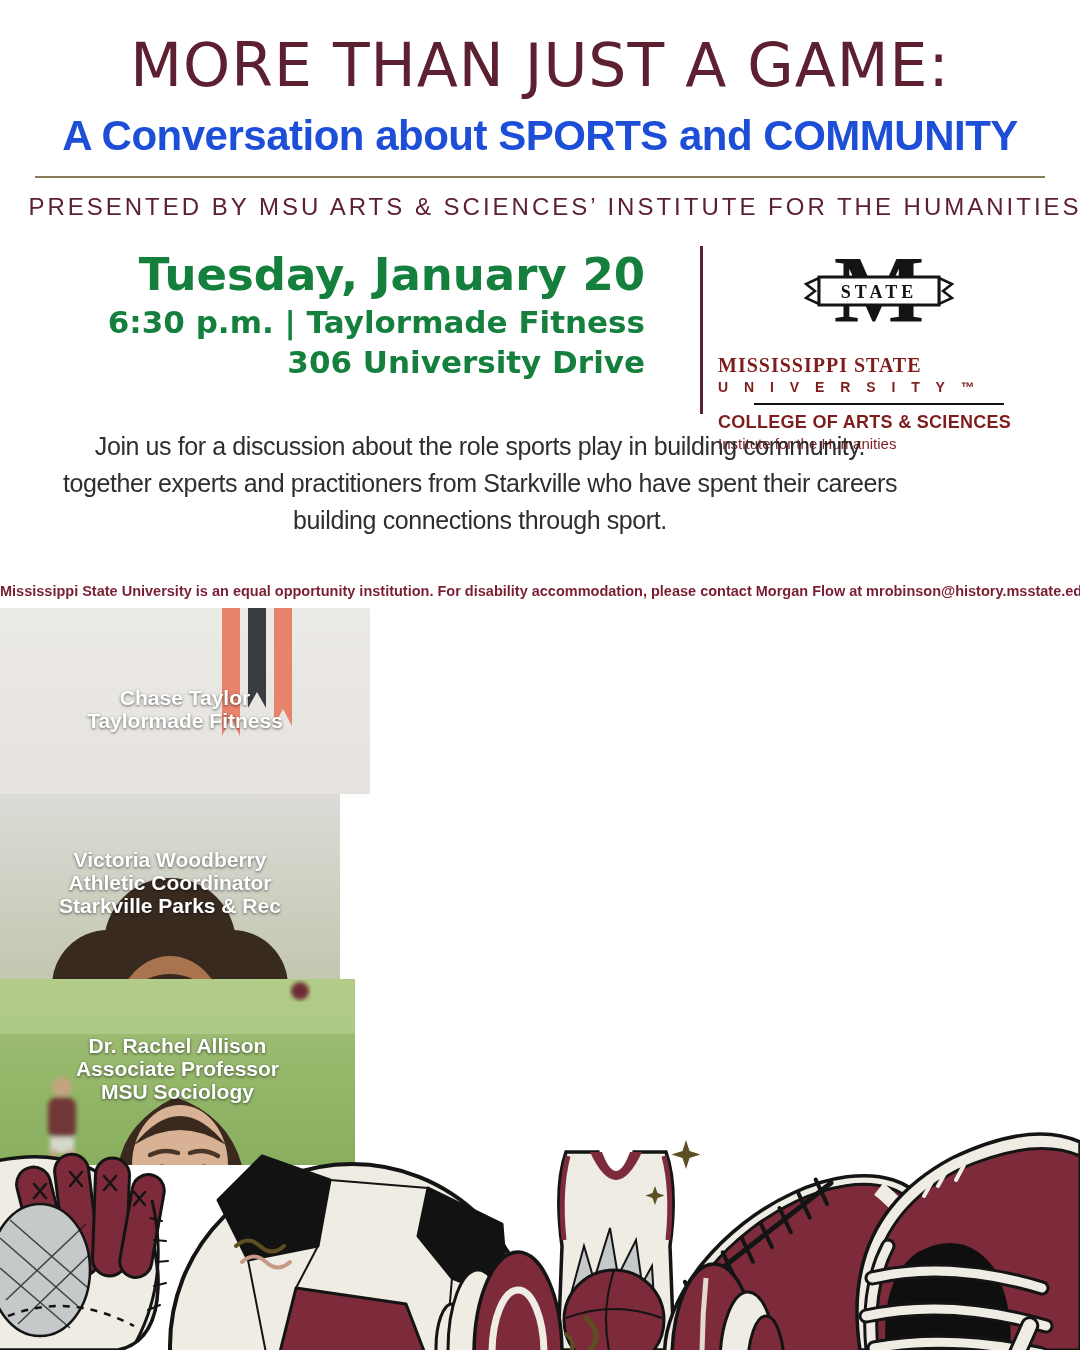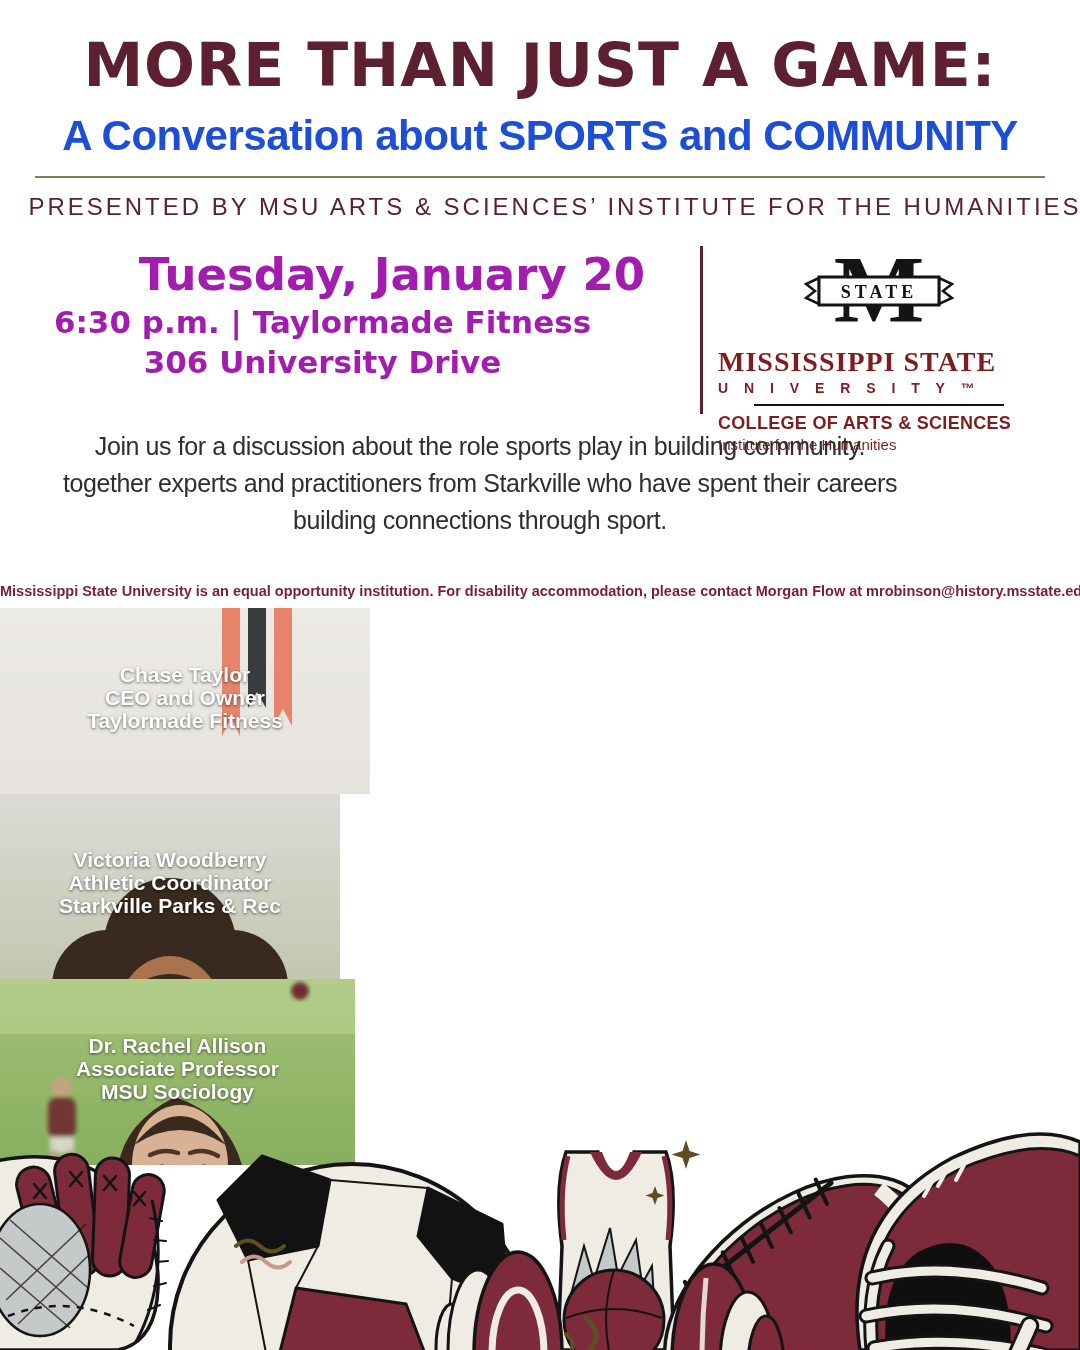--- a/index.html
+++ b/index.html
@@ -1,37 +1,37 @@
 <!DOCTYPE html>
 <html><head>
 <meta charset="utf-8">
 <style>
   html,body{margin:0;padding:0;background:#ffffff;}
   .poster{position:relative;width:1080px;height:1350px;background:#ffffff;overflow:hidden;
           font-family:"Liberation Sans","DejaVu Sans",sans-serif;}
   
   .title{position:absolute;top:34px;left:0;width:1080px;text-align:center;
-         font-family:"DejaVu Sans",sans-serif;font-weight:700;font-size:60px;line-height:1.05;
+         font-family:"DejaVu Sans",sans-serif;font-weight:400;font-size:60px;line-height:1.05;
          letter-spacing:1px;color:#5c2031;white-space:nowrap;}
   .subtitle{position:absolute;top:112px;left:0;width:1080px;text-align:center;
             font-family:"Liberation Sans",sans-serif;font-weight:700;font-size:42px;
             letter-spacing:-0.5px;color:#1d4ed8;white-space:nowrap;}
   .rule{position:absolute;top:176px;left:35px;width:1010px;height:2px;background:#8a7a55;}
   .presented{position:absolute;top:193px;left:0;width:1080px;text-align:center;
              font-size:24px;letter-spacing:3px;color:#5c2031;white-space:nowrap;padding-left:15px;}
   
-  .event-block{position:absolute;top:248px;left:0;width:645px;text-align:right;color:#a21caf;
+  .event-block{position:absolute;top:248px;left:0;width:645px;text-align:right;color:#15803d;
                font-family:"DejaVu Sans",sans-serif;font-weight:800;}
   .event-date{font-size:45px;line-height:54px;}
-  .event-line{font-size:31px;line-height:40px;text-align:center;}
+  .event-line{font-size:31px;line-height:40px;}
   .v-divider{position:absolute;top:246px;left:700px;width:3px;height:168px;background:#5c2031;}
   .logo-block{position:absolute;top:240px;left:718px;width:322px;text-align:left;color:#7f1d1d;}
   .logo-block svg{display:block;margin:0 auto;}
-  .logo-name{font-family:"Liberation Serif",serif;font-weight:700;font-size:28px;
-             letter-spacing:1px;margin-top:10px;white-space:nowrap;}
+  .logo-name{font-family:"Liberation Serif",serif;font-weight:700;font-size:20px;
+             letter-spacing:1px;margin-top:18px;white-space:nowrap;}
   .logo-univ{font-size:14px;font-weight:700;letter-spacing:6px;margin-top:2px;white-space:nowrap;}
   .logo-hr{width:250px;height:2px;background:#141414;margin:8px auto 7px auto;}
   .logo-college{font-size:18px;font-weight:700;letter-spacing:0.3px;white-space:nowrap;}
   .logo-inst{font-size:15px;margin-top:2px;white-space:nowrap;}
   
   .description{position:absolute;top:428px;left:0;width:960px;text-align:center;
                color:#2e2e2e;font-size:25px;letter-spacing:-0.4px;line-height:37px;}
   .description div{white-space:nowrap;}
   .disclaimer{position:absolute;top:583px;left:0;width:1080px;text-align:center;
               font-size:14.5px;font-weight:700;color:#7a1f33;white-space:nowrap;}
@@ -130,21 +130,20 @@
           </g>
         <path d="M142,288 q20,-9 38,-2" stroke="#5d3d22" stroke-width="6" fill="none" stroke-linecap="round"></path>
         <path d="M192,286 q18,-5 36,4" stroke="#5d3d22" stroke-width="6" fill="none" stroke-linecap="round"></path>
         <ellipse cx="161" cy="306" rx="9" ry="6" fill="#2c2018"></ellipse>
         <ellipse cx="211" cy="306" rx="9" ry="6" fill="#2c2018"></ellipse>
         <path d="M186,310 q-5,20 -9,25 q9,6 18,0" stroke="#a5724f" stroke-width="3" fill="none"></path>
         <rect x="160" y="346" width="52" height="15" rx="7" fill="#ffffff" stroke="#4a2f1c" stroke-width="2"></rect>
       </svg>
       <div class="caption">
         <div>Chase Taylor</div>
-        <div>CEO and Owner</div>
         <div>Taylormade Fitness</div>
       </div>
     </div>
 
     <div class="photo p2">
       <svg width="340" height="557" viewBox="0 0 340 557">
         <defs>
           <linearGradient id="sky" x1="0" y1="0" x2="0" y2="1">
             <stop offset="0" stop-color="#dcdbd7"></stop>
               <stop offset="0.45" stop-color="#b9c0a2"></stop>

